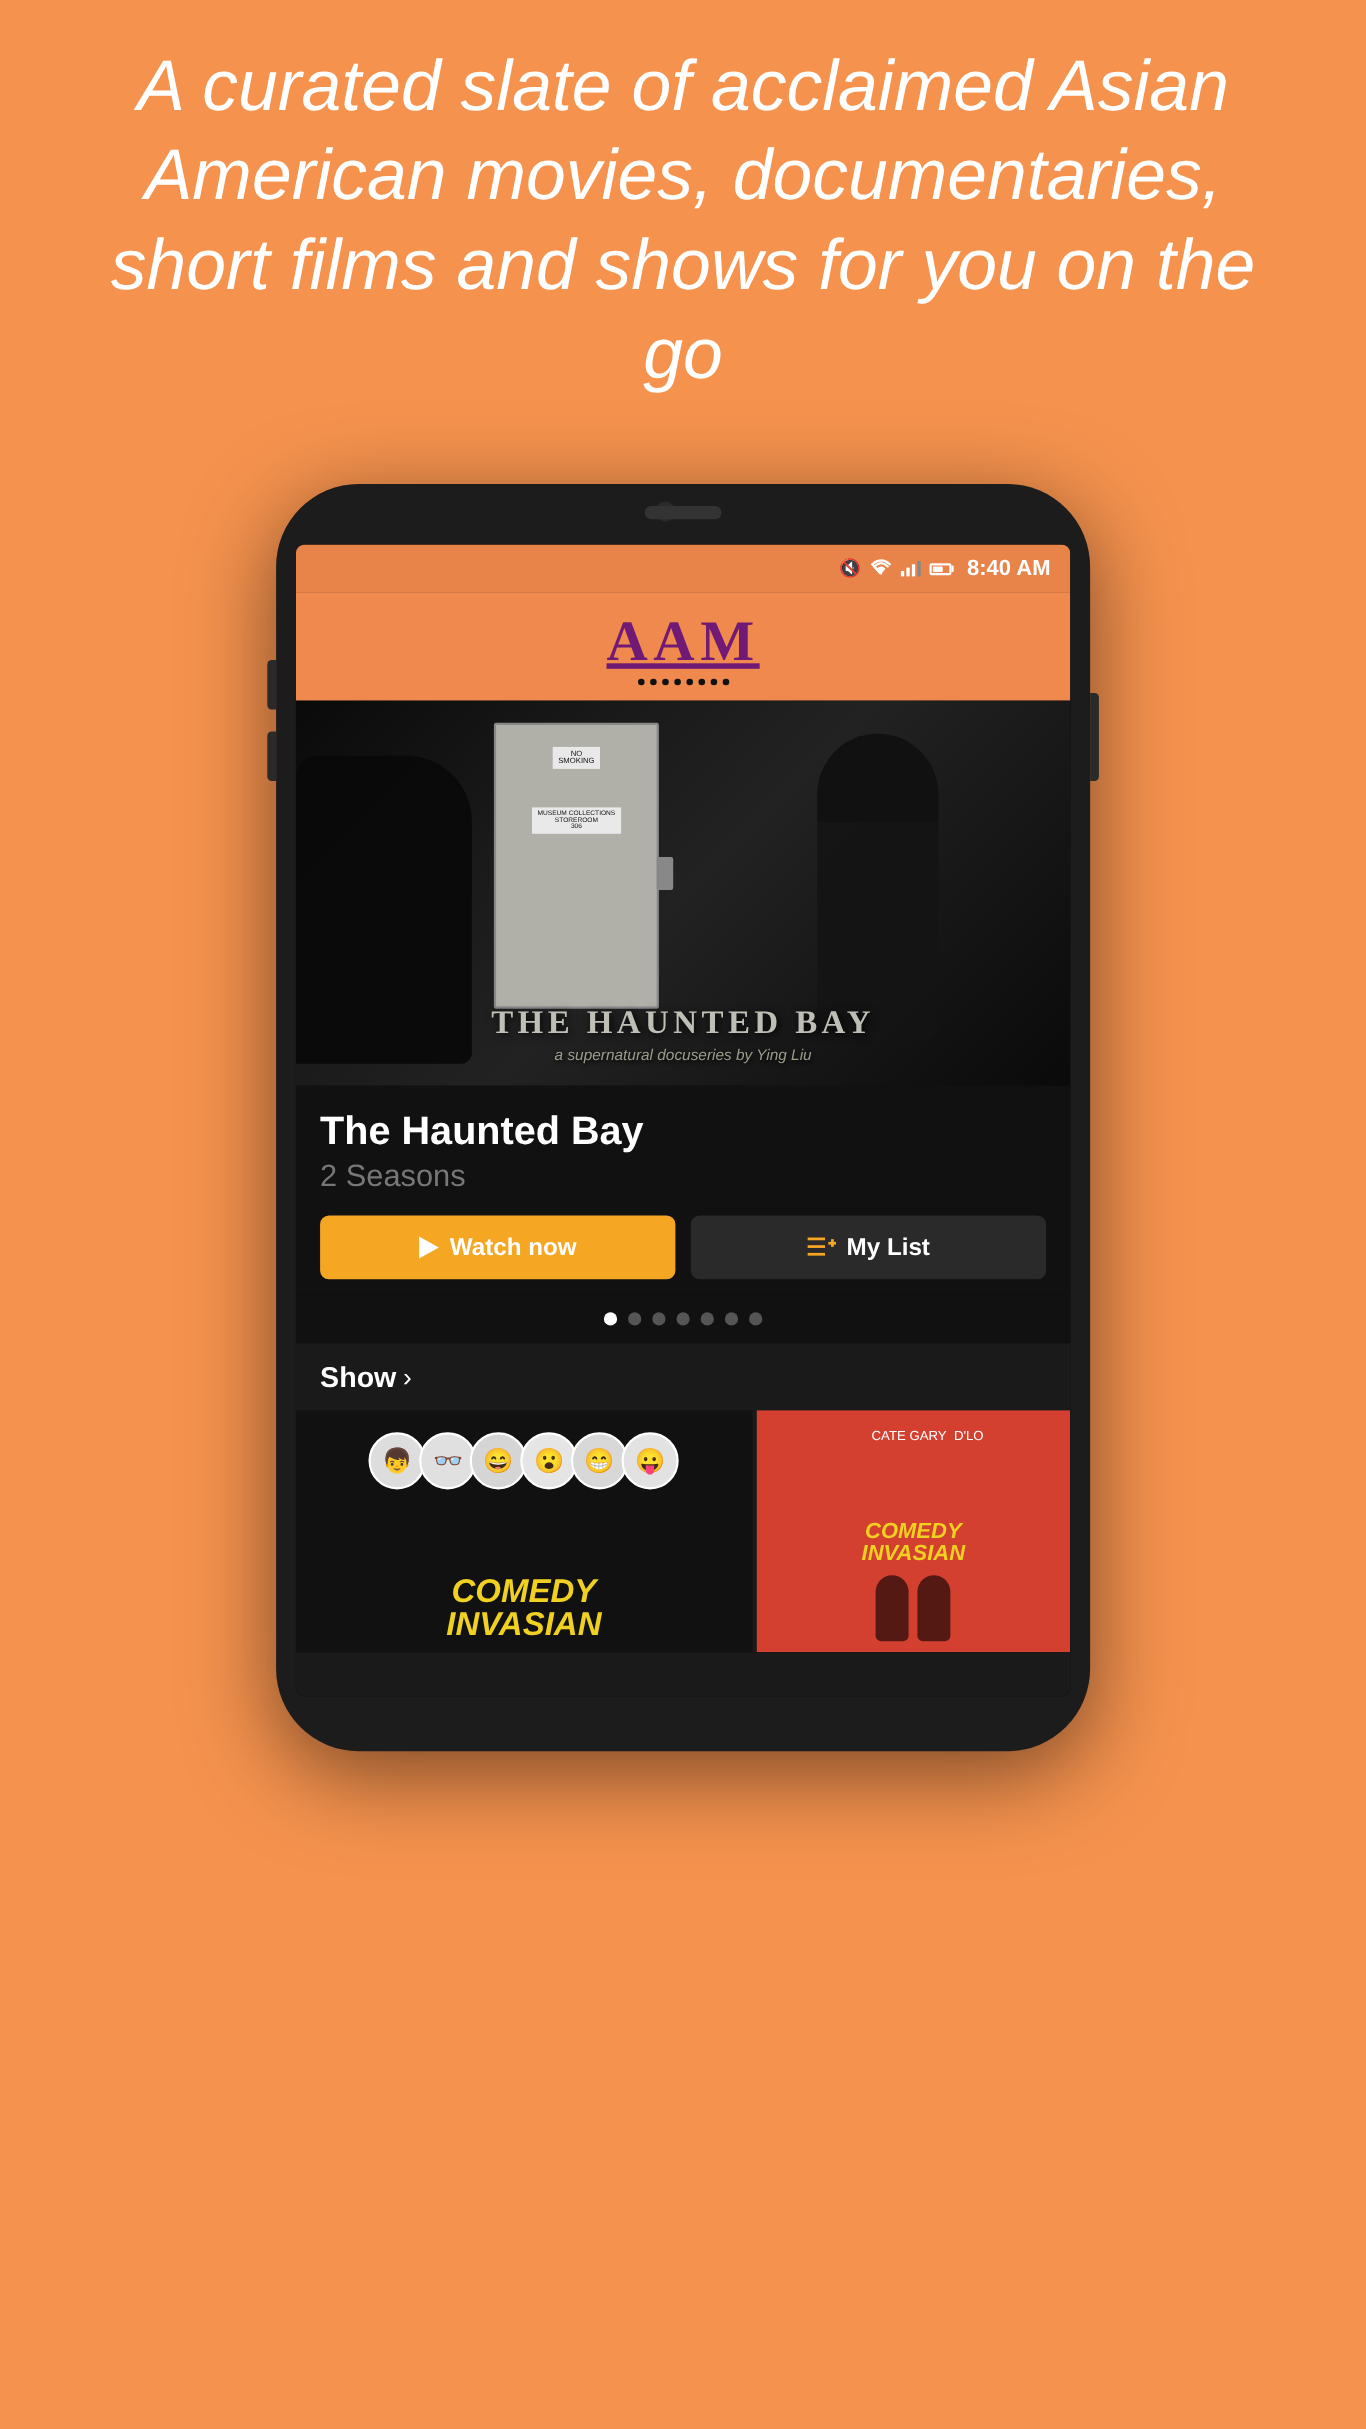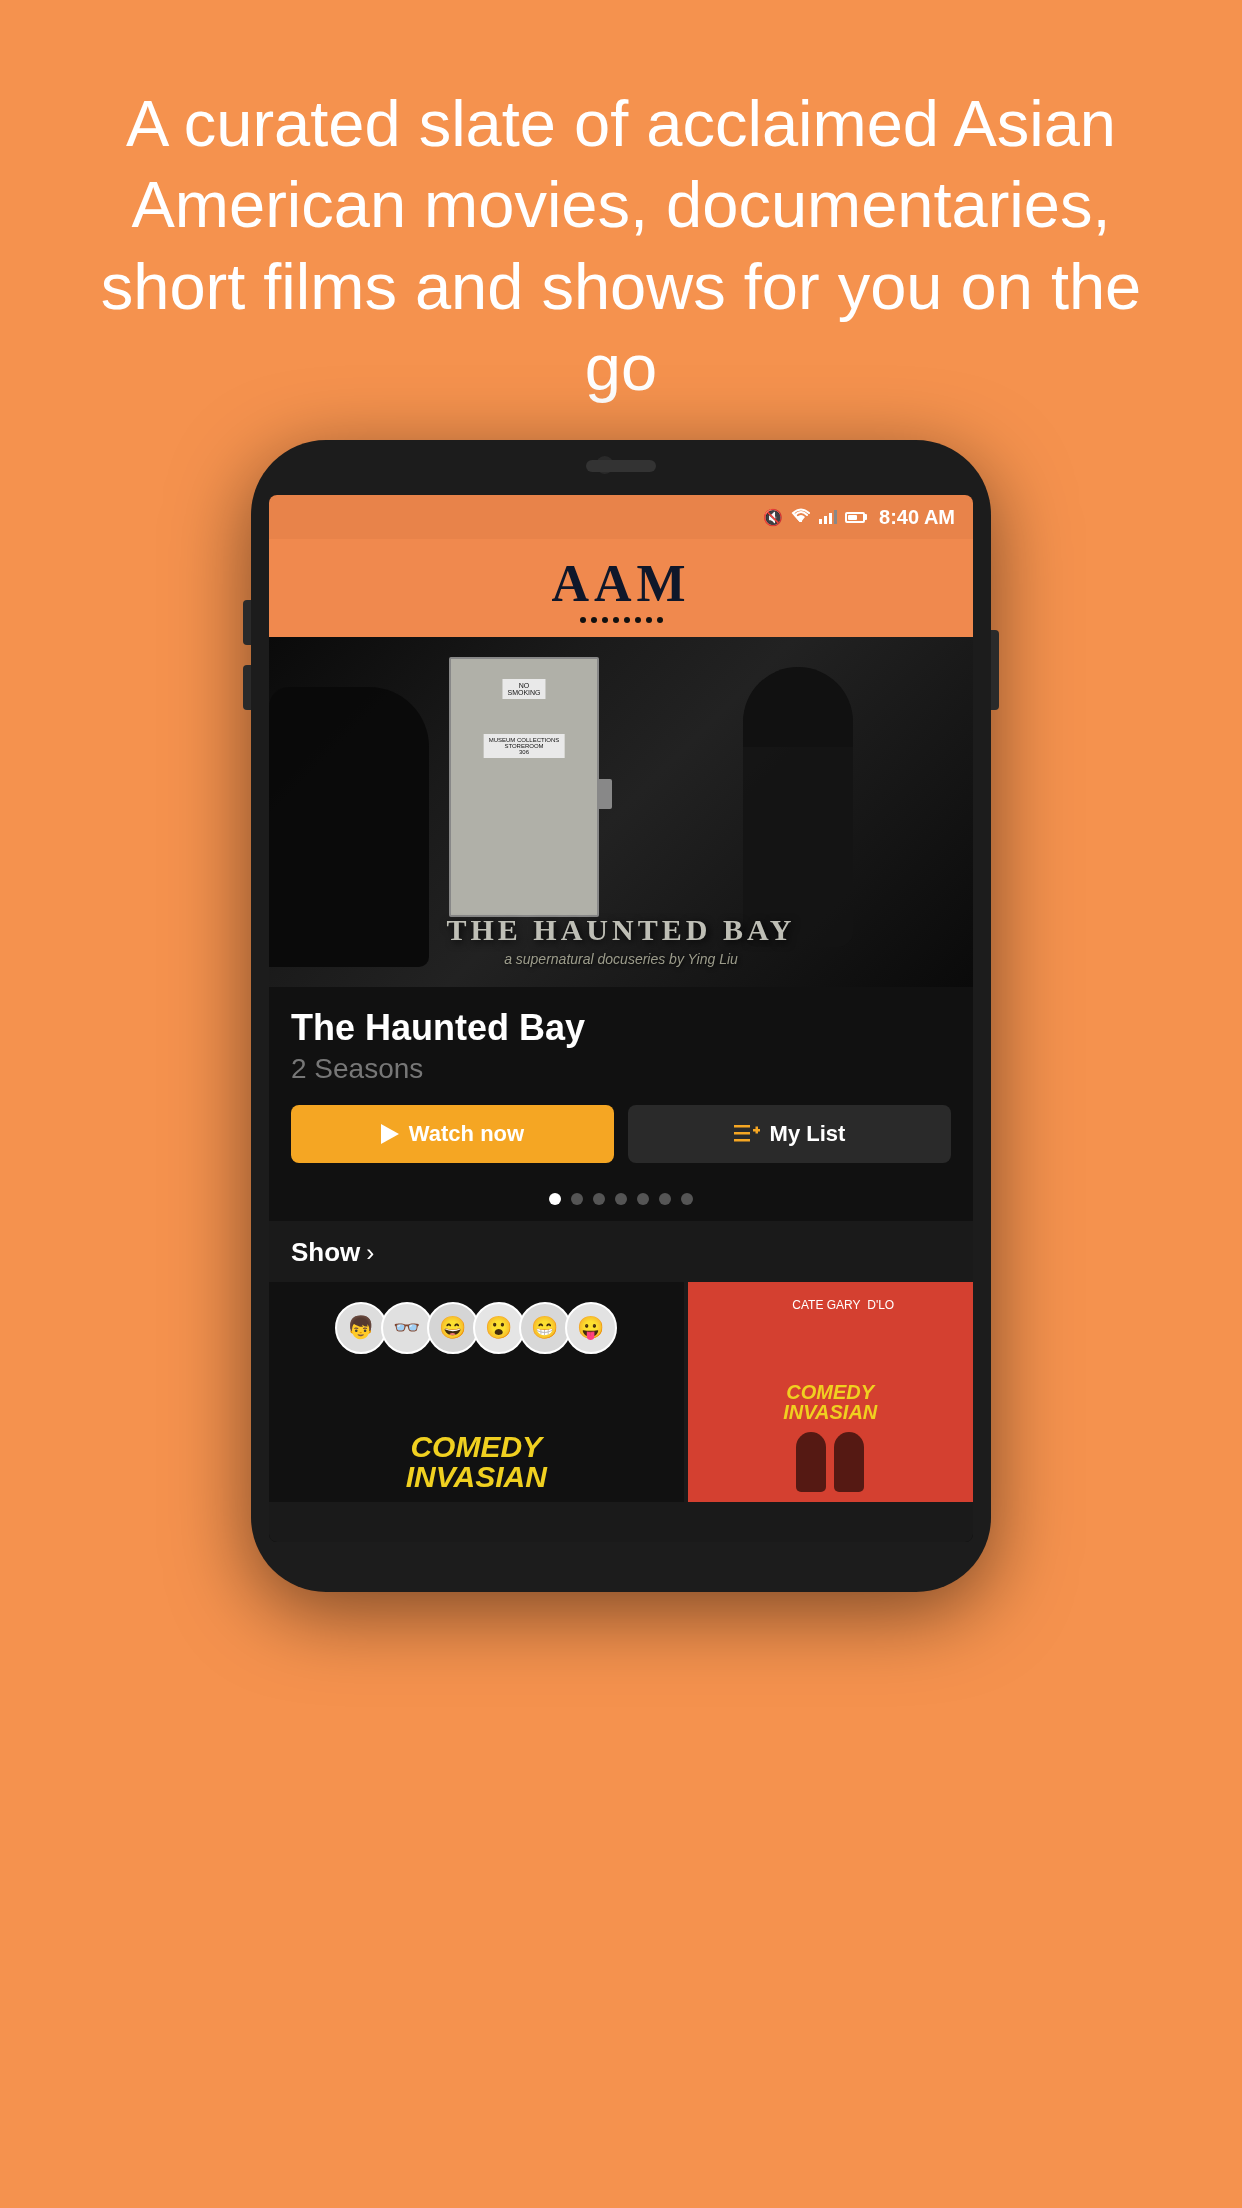--- a/index.html
+++ b/index.html
@@ -21,21 +21,21 @@
       font-weight: 400;
       line-height: 1.25;
       padding: 60px 60px 40px 60px;
     }
   </style>
 </head>
 <body>
 
 <div style="width:1242px; height:2208px; background:#F5924E; position:relative; overflow:hidden;">
 
-  <div class="tagline" style="font-size:65px; font-weight:400; color:white; text-align:center; padding:83px 65px 30px; line-height:1.25;">A curated slate of acclaimed Asian American movies, documentaries, short films and shows for you on the go</div>
+  <div class="tagline" style="font-size:65px; font-weight:400; color:white; text-align:center; padding:37px 65px 30px; line-height:1.25;font-style:italic;">A curated slate of acclaimed Asian American movies, documentaries, short films and shows for you on the go</div>
 
   <div style="position:absolute; top:440px; left:50%; transform:translateX(-50%); width:740px;">
 
     <div style="background:#1c1c1c; border-radius:75px; padding:55px 18px 50px; position:relative; box-shadow: 0 20px 80px rgba(0,0,0,0.5);">
 
       <div style="position:absolute; top:16px; left:50%; transform:translateX(-140%); width:18px; height:18px; border-radius:50%; background:#2a2a2a;"></div>
       <div style="position:absolute; top:20px; left:50%; transform:translateX(-50%); width:70px; height:12px; border-radius:6px; background:#333;"></div>
 
       <div style="position:absolute; left:-8px; top:160px; width:8px; height:45px; background:#2a2a2a; border-radius:4px 0 0 4px;"></div>
       <div style="position:absolute; left:-8px; top:225px; width:8px; height:45px; background:#2a2a2a; border-radius:4px 0 0 4px;"></div>
@@ -67,21 +67,21 @@
             <span style="width:20px; height:11px; border:2px solid white; border-radius:2px; display:inline-flex; align-items:center; padding:1px;">
               <span style="background:white; height:100%; width:65%; border-radius:1px;"></span>
             </span>
             <span style="width:2px; height:6px; background:white; border-radius:0 1px 1px 0; display:inline-block;"></span>
           </span>
 
           <span style="color:white; font-size:20px; font-weight:bold; margin-left:4px;">8:40 AM</span>
         </div>
 
         <div style="background:#F0894E; padding:16px 20px 14px; text-align:center;">
-          <div style="font-size:52px; font-weight:900; color:#0f172a; letter-spacing:5px; font-family:Georgia,serif; line-height:1.1;">AAM</div>
+          <div style="font-size:52px; font-weight:900; color:#701a75; letter-spacing:5px; font-family:Georgia,serif; line-height:1.1;text-decoration:underline;">AAM</div>
           <div style="display:flex; justify-content:center; gap:5px; margin-top:5px;">
             <span style="width:6px;height:6px;background:#111;border-radius:50%;display:inline-block;"></span>
             <span style="width:6px;height:6px;background:#111;border-radius:50%;display:inline-block;"></span>
             <span style="width:6px;height:6px;background:#111;border-radius:50%;display:inline-block;"></span>
             <span style="width:6px;height:6px;background:#111;border-radius:50%;display:inline-block;"></span>
             <span style="width:6px;height:6px;background:#111;border-radius:50%;display:inline-block;"></span>
             <span style="width:6px;height:6px;background:#111;border-radius:50%;display:inline-block;"></span>
             <span style="width:6px;height:6px;background:#111;border-radius:50%;display:inline-block;"></span>
             <span style="width:6px;height:6px;background:#111;border-radius:50%;display:inline-block;"></span>
           </div>

